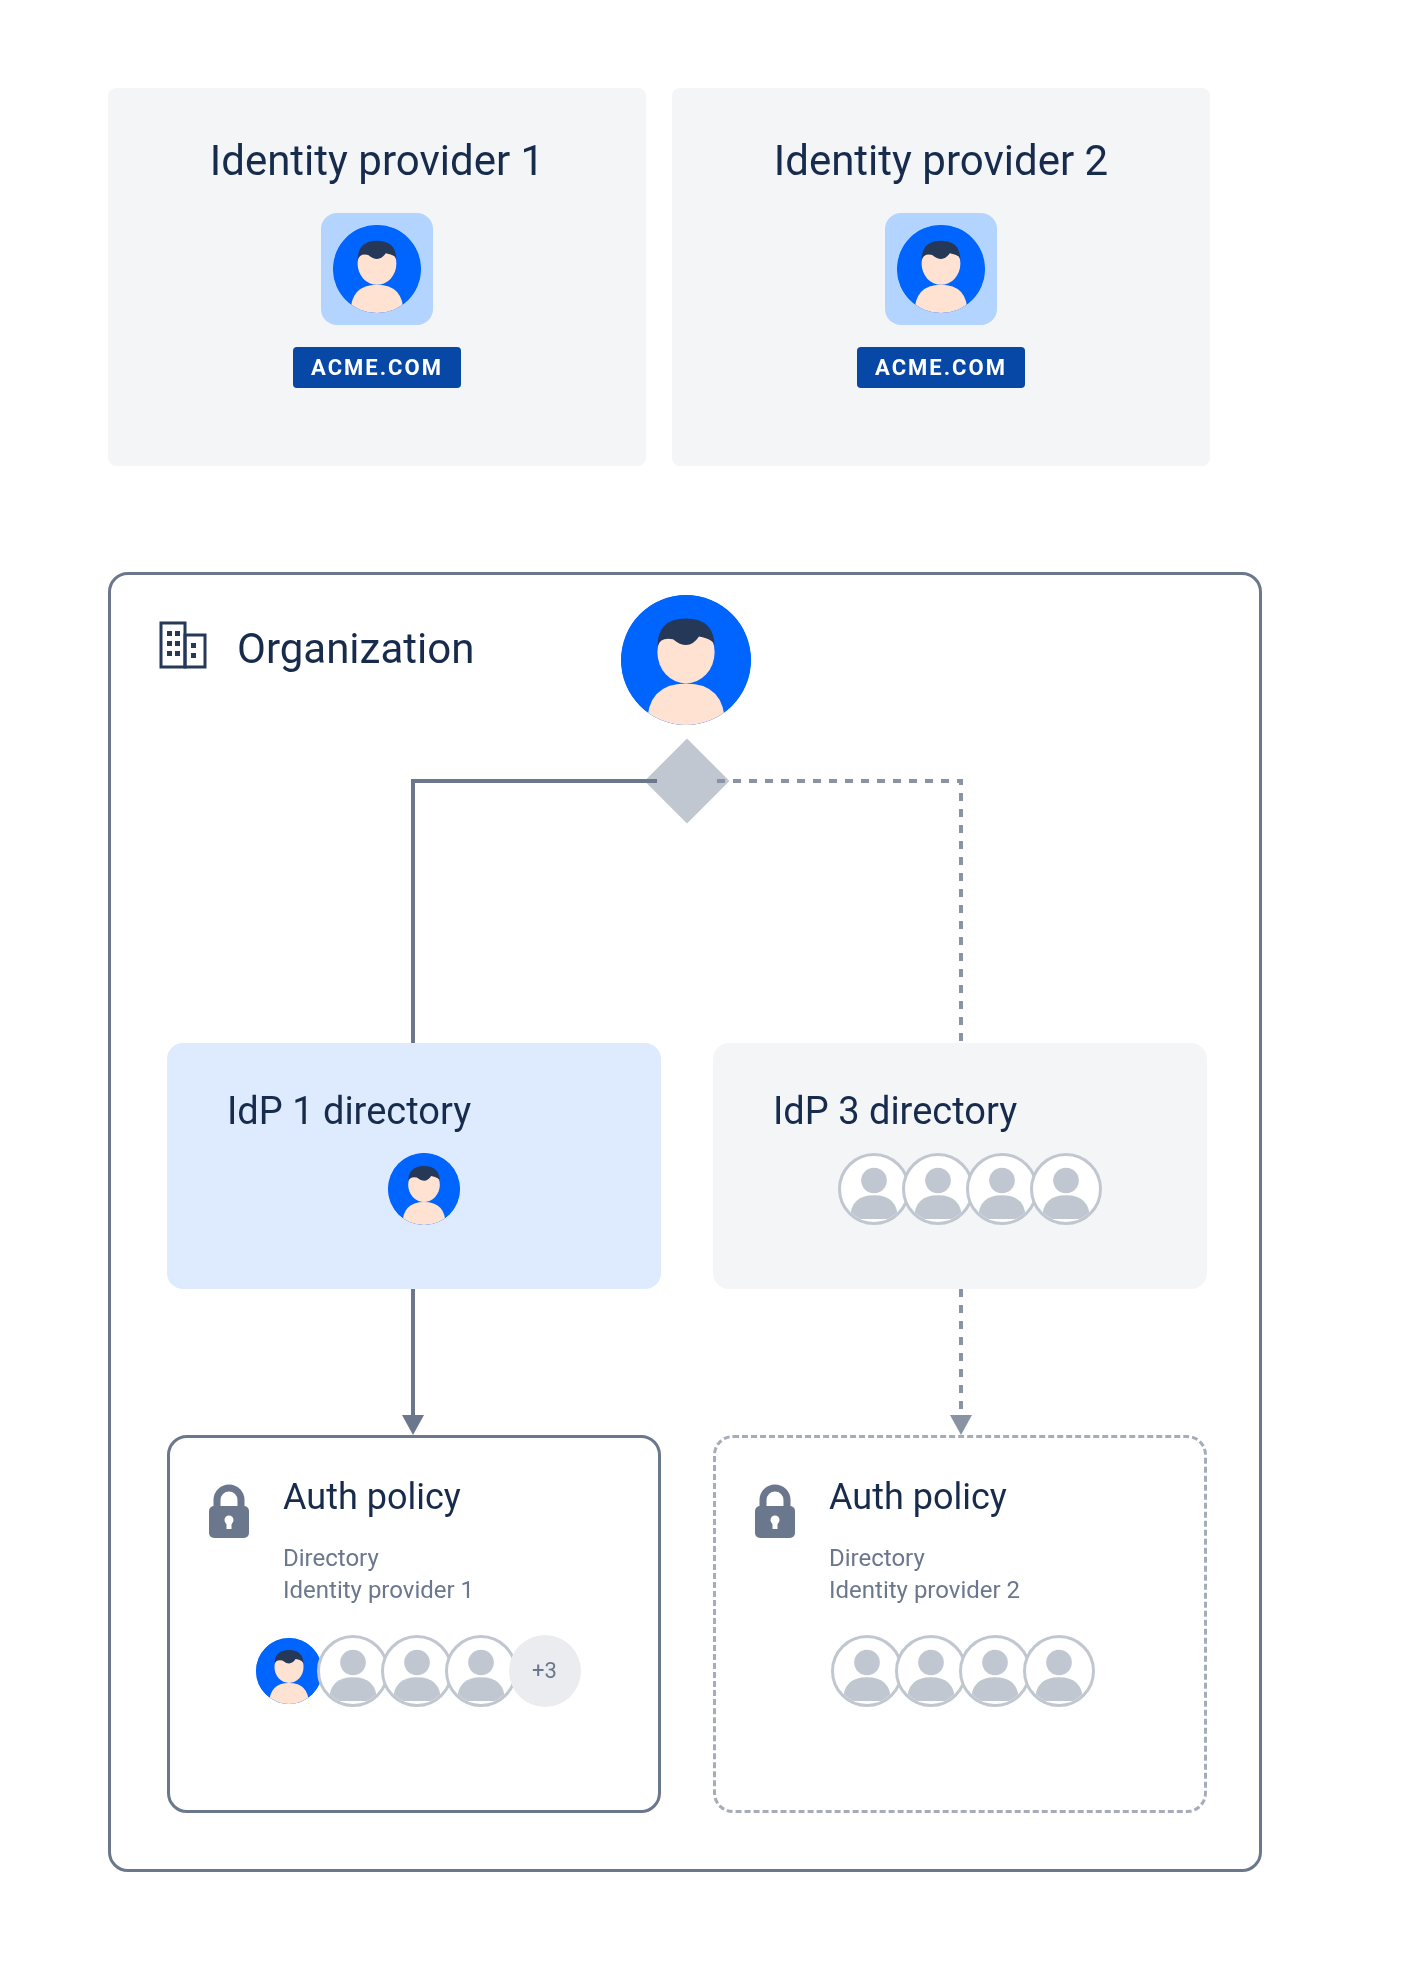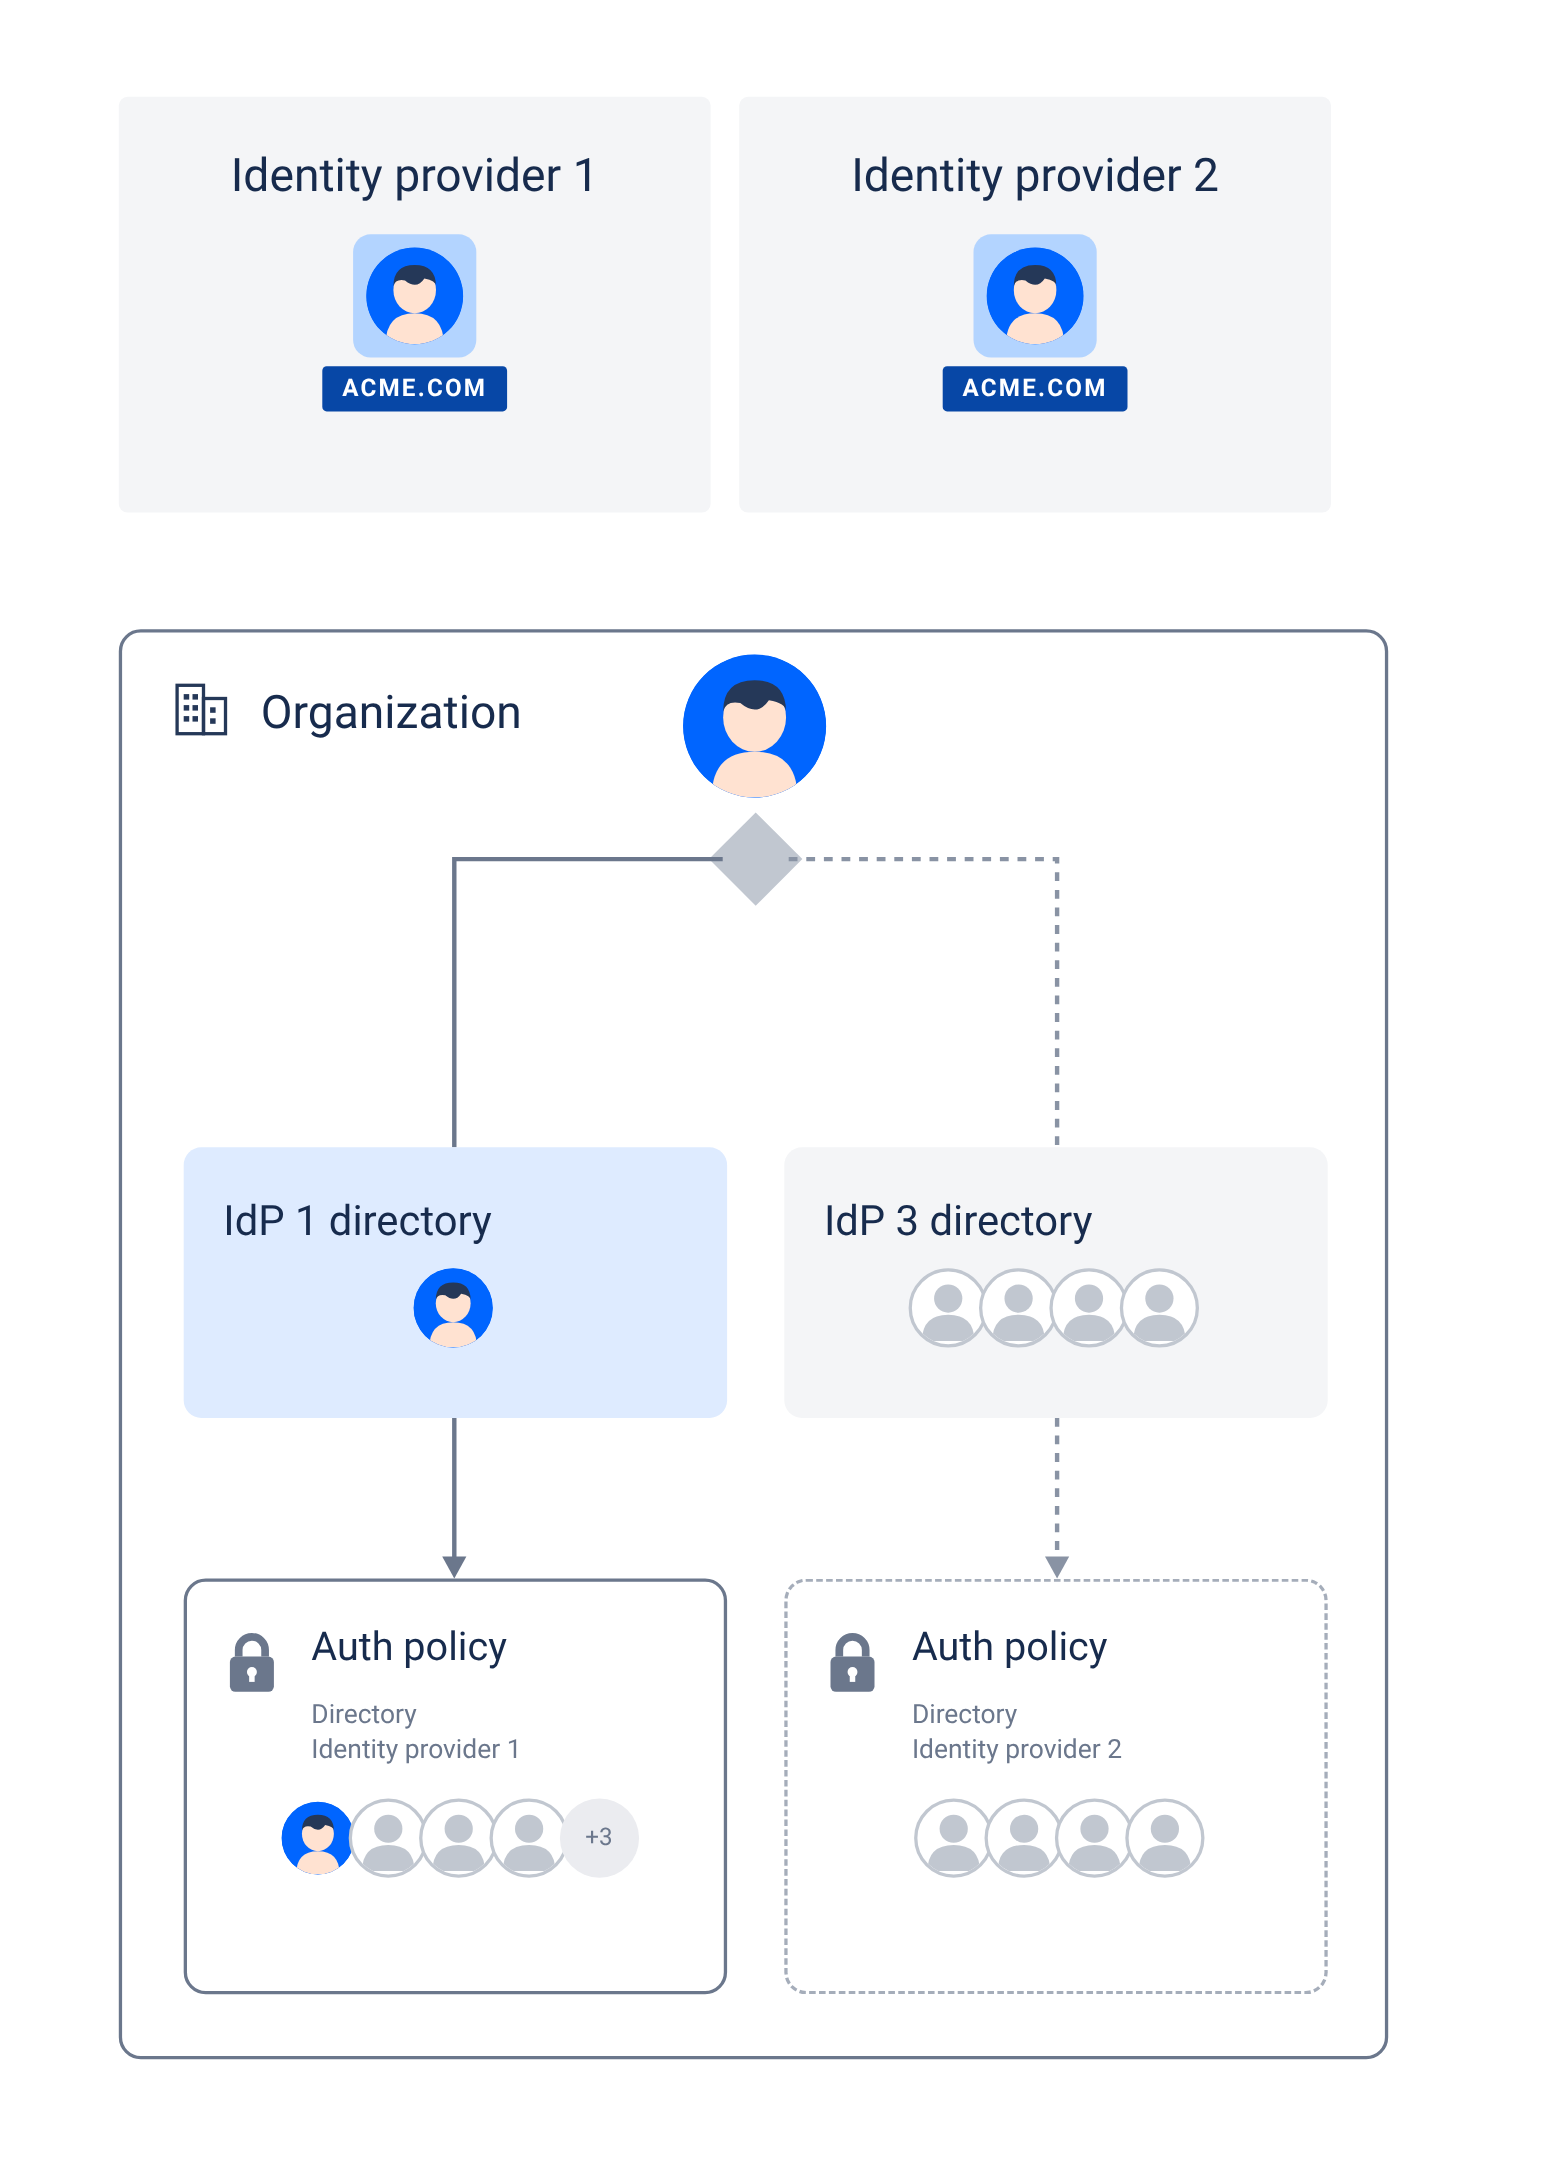--- a/index.html
+++ b/index.html
@@ -36,21 +36,21 @@
   }
   .avatar-circle-lg {
     width: 88px; height: 88px; border-radius: 50%;
     background: #0065ff;
     display: flex; align-items: flex-end; justify-content: center;
     overflow: hidden;
     position: relative;
   }
   .domain-badge {
     display: inline-block;
-    margin-top: 8px;
+    margin-top: 22px;
     background: #0747a6;
     color: #ffffff;
     font-size: 22px;
     font-weight: 700;
     letter-spacing: 2px;
     padding: 8px 18px;
     border-radius: 4px;
   }
 
   .org-panel {
@@ -109,21 +109,21 @@
     letter-spacing: 2px;
     padding: 10px 18px;
     border-radius: 4px;
   }
 
   .dir-card {
     position: absolute;
     width: 494px;
     height: 246px;
     border-radius: 16px;
-    padding: 46px 40px 20px 36px;
+    padding: 46px 40px 20px 60px;
     top: 468px;
   }
   .dir-card.left { left: 56px; background: #deebff; }
   .dir-card.right { left: 602px; background: #f4f5f7; }
   .dir-title {
     font-size: 38px;
     color: #172B4D;
   }
   .dir-avatars {
     margin-top: 20px;

